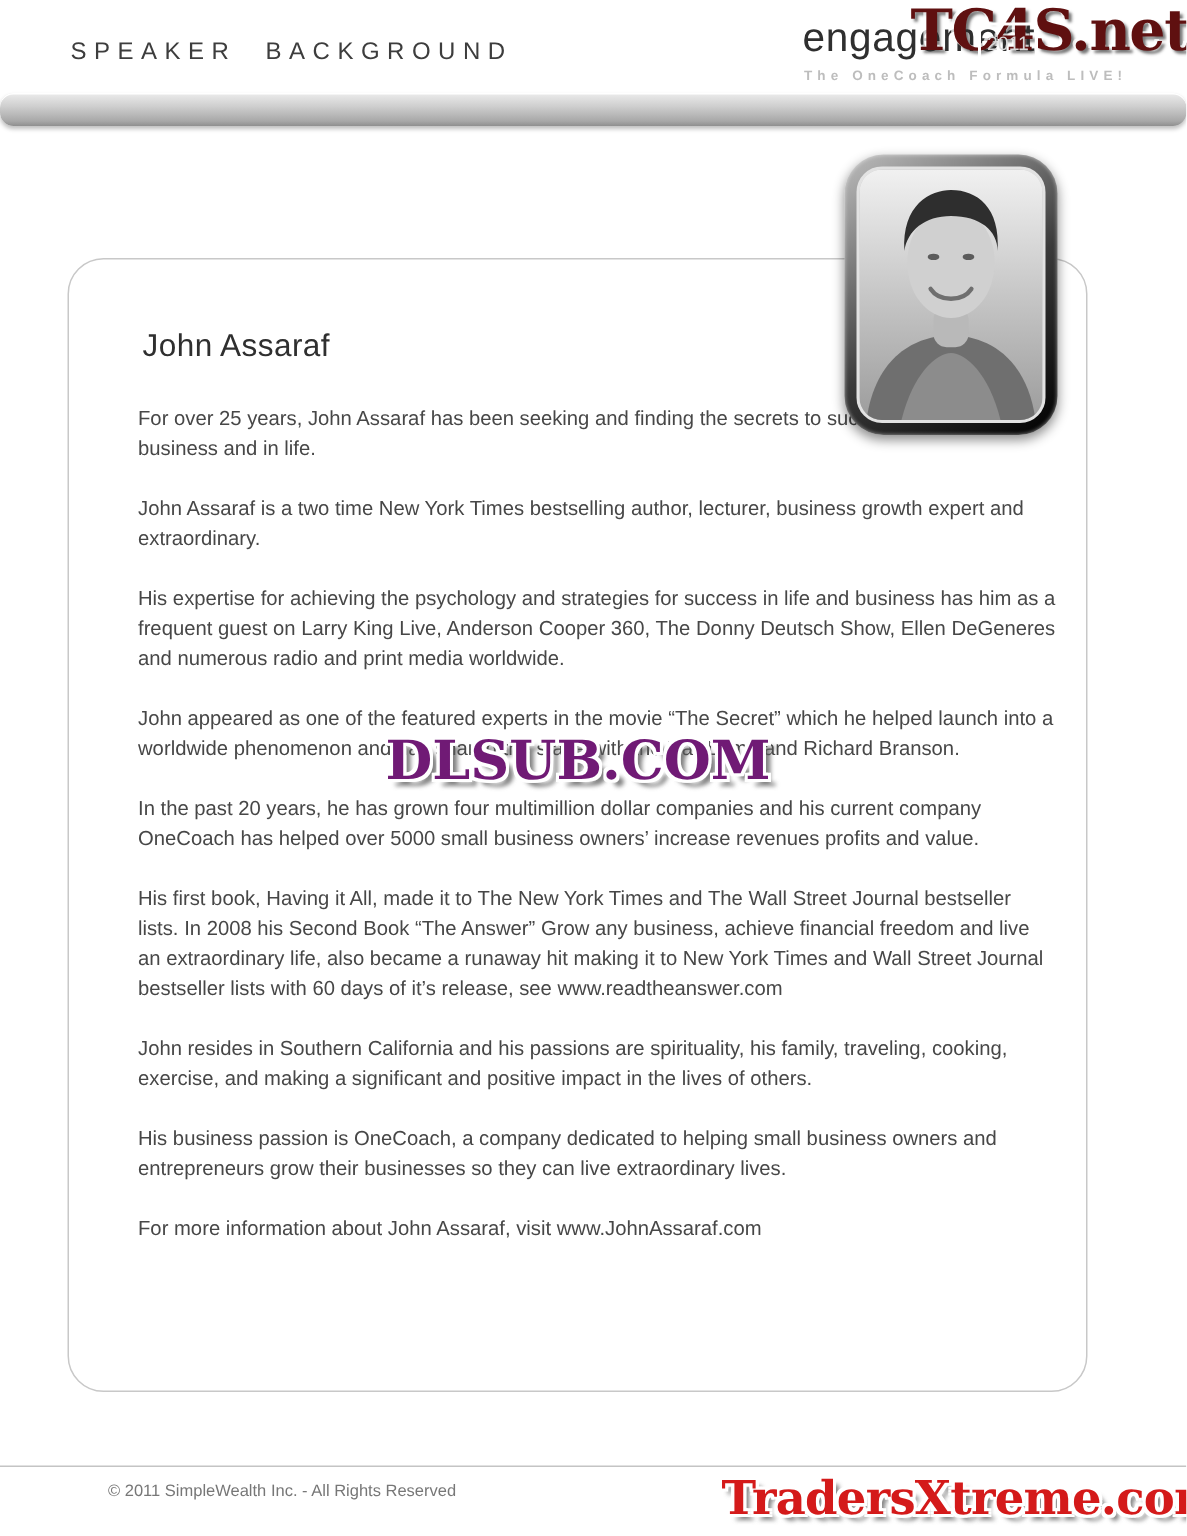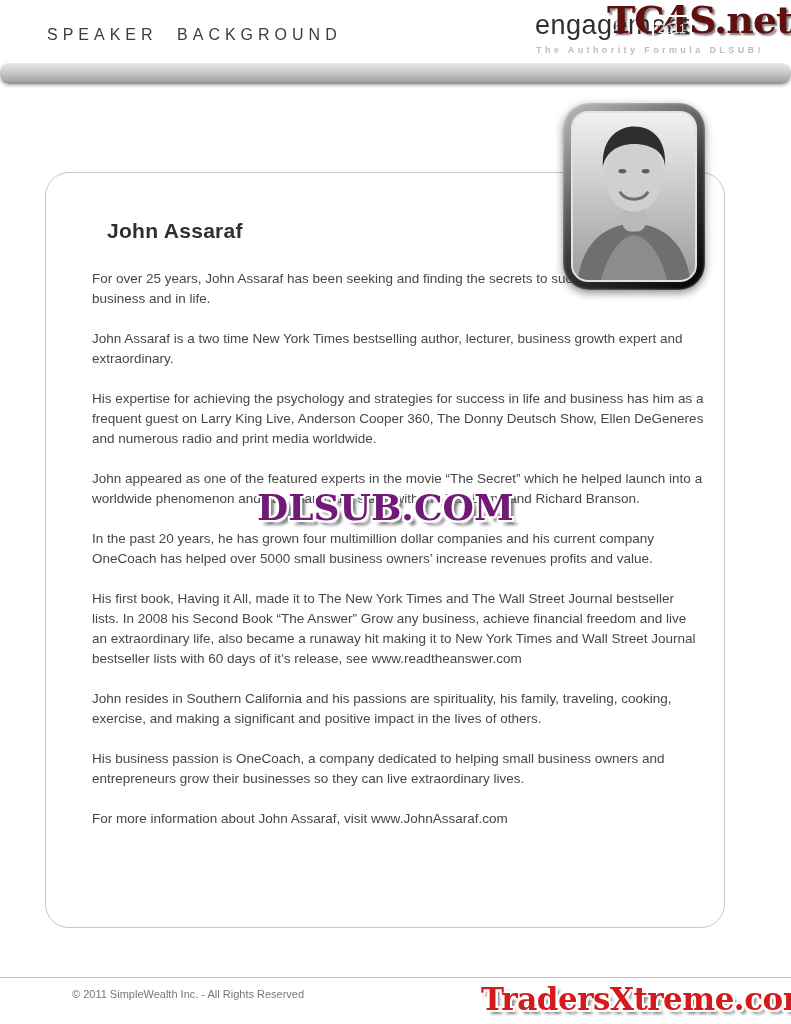--- a/index.html
+++ b/index.html
@@ -104,23 +104,23 @@
     width: 680px;
     height: 756px;
     box-sizing: border-box;
     border: 1.5px solid #c8c8c8;
     border-radius: 24px;
     padding: 46px 30px 0 46px;
     background: #ffffff;
     z-index: 10;
   }
   .speaker-name {
-    margin: 0 0 26px 15px;
+    margin: 0 0 26px 3px;
     font-size: 21px;
-    font-weight: bold;
+    font-weight: normal;
     color: #2f2f2f;
     letter-spacing: 0.3px;
   }
   .content-box p {
     margin: 0 0 20px 0;
     width: 612px;
     font-size: 13.5px;
     line-height: 20px;
     color: #474747;
   }
@@ -181,21 +181,21 @@
   }
 </style>
 </head>
 <body>
 
 <div class="page">
 
   <div class="header-title">SPEAKER BACKGROUND</div>
   <div class="brand-name">engagement</div>
   <div class="brand-year-box">2011</div>
-  <div class="brand-tagline">The Authority Formula DLSUB!</div>
+  <div class="brand-tagline">The OneCoach Formula LIVE!</div>
 
   <div class="divider-bar"></div>
 
   <div class="photo-frame">
     <div class="photo-inner">
       <svg viewBox="0 0 128 172" preserveAspectRatio="xMidYMid slice">
         <defs>
           <linearGradient id="bg" x1="0" y1="0" x2="0" y2="1">
             <stop offset="0" stop-color="#f1f1f1"></stop>
             <stop offset="1" stop-color="#9c9c9c"></stop>

